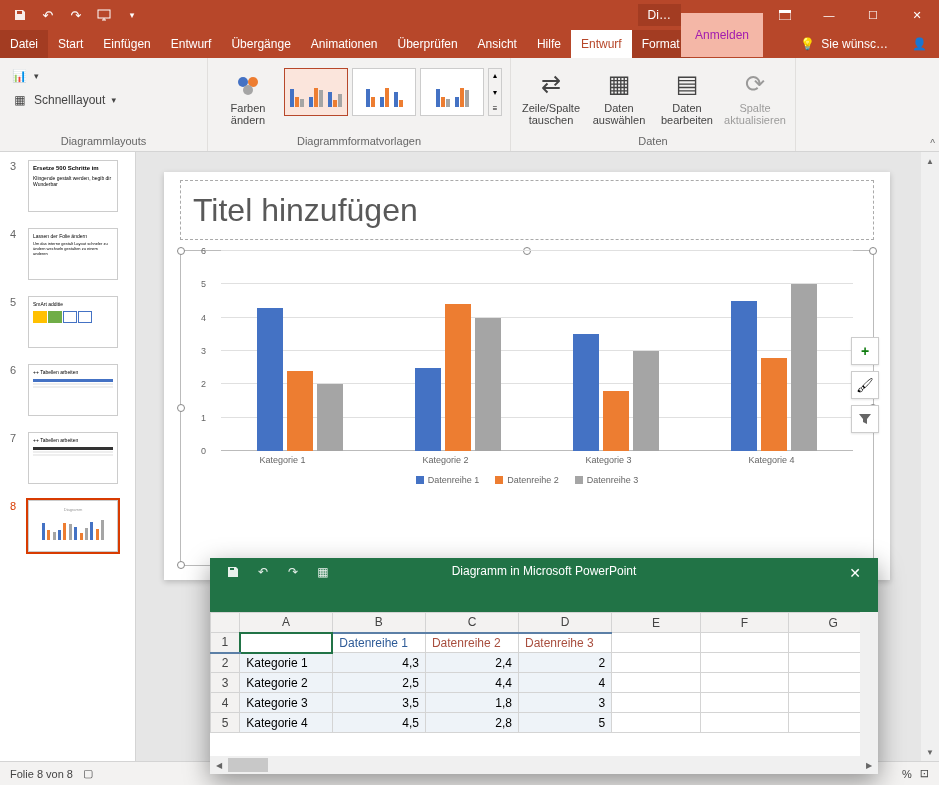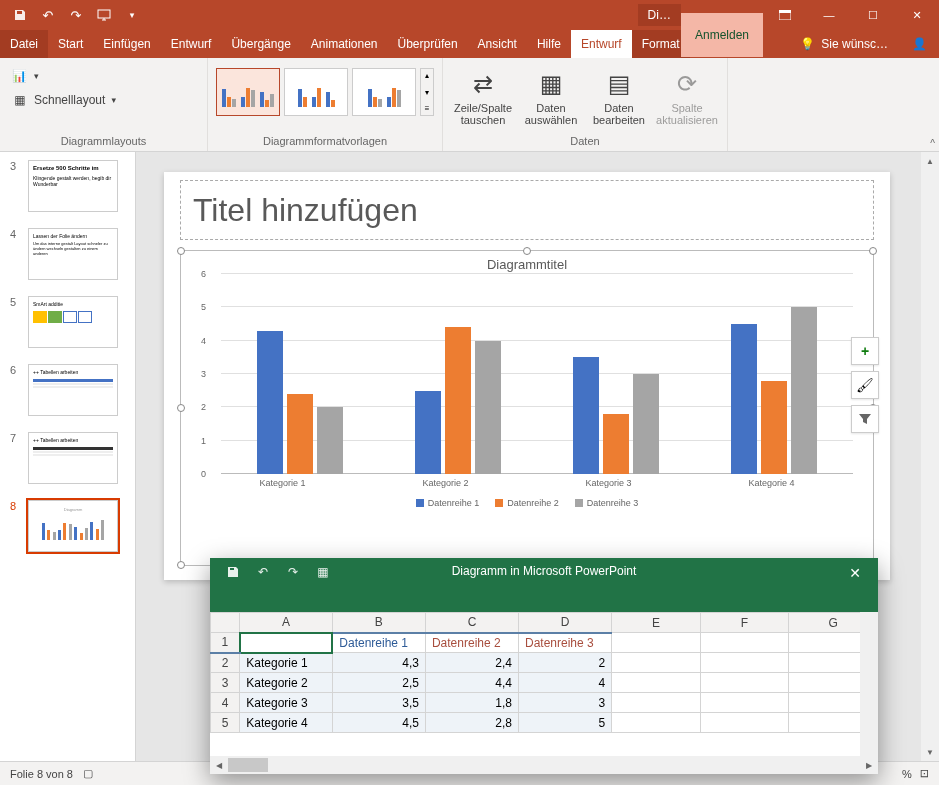--- a/index.html
+++ b/index.html
@@ -8,21 +8,21 @@
 
 
 .titlebar{height:30px;background:#B7472A;display:flex;align-items:center;color:#fff;font-size:12px;position:relative;}
 .qat{display:flex;gap:0;padding-left:6px;}
 .qat-btn{width:28px;height:24px;display:flex;align-items:center;justify-content:center;color:#fff;font-size:13px;cursor:pointer;}
 .title-center{position:absolute;left:50%;transform:translateX(-50%);display:flex;gap:6px;}
 .title-text{color:#fff;opacity:.9;}
 .title-text.sub{opacity:.6;}
 .title-right{margin-left:auto;display:flex;align-items:center;}
 .di-btn{background:#A33C22;padding:4px 10px;color:#fff;font-size:12px;}
-.login-btn{background:#F4B7A7;color:#14532d;padding:15px 14px;font-size:12px;cursor:pointer;margin-top:40px;}
+.login-btn{background:#F4B7A7;color:#a21caf;padding:15px 14px;font-size:12px;cursor:pointer;margin-top:40px;}
 .winbtn{width:44px;height:30px;display:flex;align-items:center;justify-content:center;color:#fff;font-size:11px;cursor:pointer;}
 
 
 .ribbon-tabs{height:28px;background:#B7472A;display:flex;align-items:stretch;color:#fff;font-size:12px;}
 .rtab{padding:0 10px;display:flex;align-items:center;cursor:pointer;white-space:nowrap;}
 .rtab.file{background:#A33C22;}
 .rtab.active{background:#fff;color:#B7472A;}
 .rtab-right{margin-left:auto;display:flex;}
 .rtab-r{padding:0 12px;display:flex;align-items:center;gap:6px;cursor:pointer;}
 
@@ -185,20 +185,30 @@
               <span class="ricon-sm">▦</span>
               <span>Schnelllayout</span>
               <span style="font-size:9px">▾</span>
             </div>
       </div>
         </div>
       <div class="rgroup-label">Diagrammlayouts</div>
     </div>
     <div class="rgroup">
       <div class="rgroup-inner">
+        <div class="rbtn-v">
+          <div class="ricon">
+              <svg width="28" height="28">
+                <circle cx="9" cy="12" r="5" fill="#4472C4"></circle>
+                <circle cx="19" cy="12" r="5" fill="#ED7D31"></circle>
+                <circle cx="14" cy="20" r="5" fill="#A5A5A5"></circle>
+              </svg>
+            </div>
+          <span>Farben ändern</span>
+        </div>
         <div class="style-row">
           <div class="style-thumb selected">
               <div class="mini-bars">
                 <span style="height:60%;background:#4472C4"></span>
                 <span style="height:35%;background:#ED7D31"></span>
                 <span style="height:28%;background:#A5A5A5"></span>
                 <span style="width:3px"></span>
                 <span style="height:35%;background:#4472C4"></span>
                 <span style="height:62%;background:#ED7D31"></span>
                 <span style="height:56%;background:#A5A5A5"></span>
@@ -341,21 +351,20 @@
         <div class="slide-title">Titel hinzufügen</div>
         <div class="chart-frame">
           <div class="chart-handle ch-tl"></div>
           <div class="chart-handle ch-tm"></div>
           <div class="chart-handle ch-tr"></div>
           <div class="chart-handle ch-ml"></div>
           <div class="chart-handle ch-mr"></div>
           <div class="chart-handle ch-bl"></div>
           <div class="chart-handle ch-bm"></div>
           <div class="chart-handle ch-br"></div>
-          <div class="chart-title">Diagrammtitel</div>
           <div class="chart-plot">
             <div class="yaxis" id="yaxis">
                 <div class="ytick" style="bottom: 0%;">0</div>
                 <div class="ytick" style="bottom: 16.6667%;">1</div>
                 <div class="ytick" style="bottom: 33.3333%;">2</div>
                 <div class="ytick" style="bottom: 50%;">3</div>
                 <div class="ytick" style="bottom: 66.6667%;">4</div>
                 <div class="ytick" style="bottom: 83.3333%;">5</div>
                 <div class="ytick" style="bottom: 100%;">6</div>
               </div>

